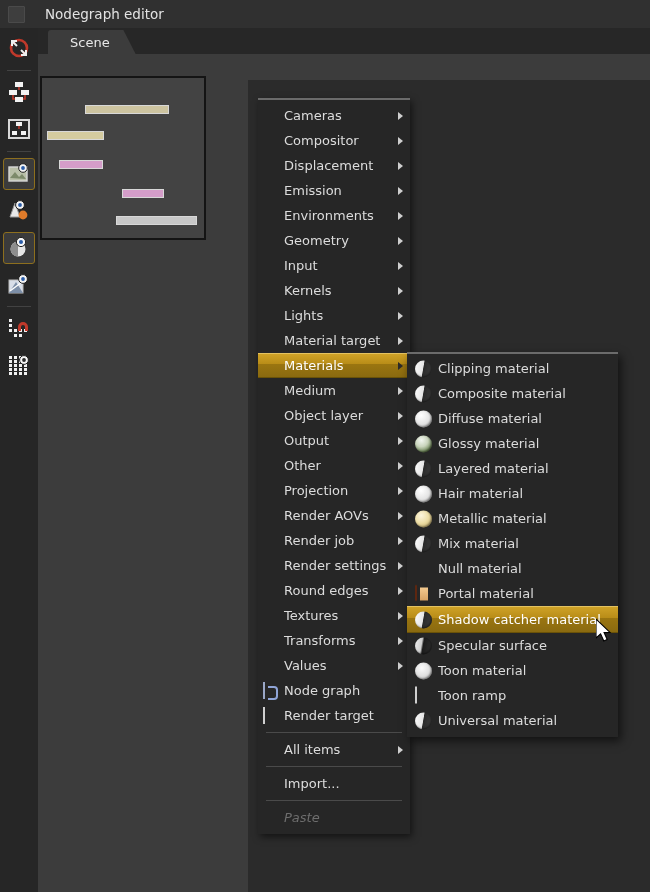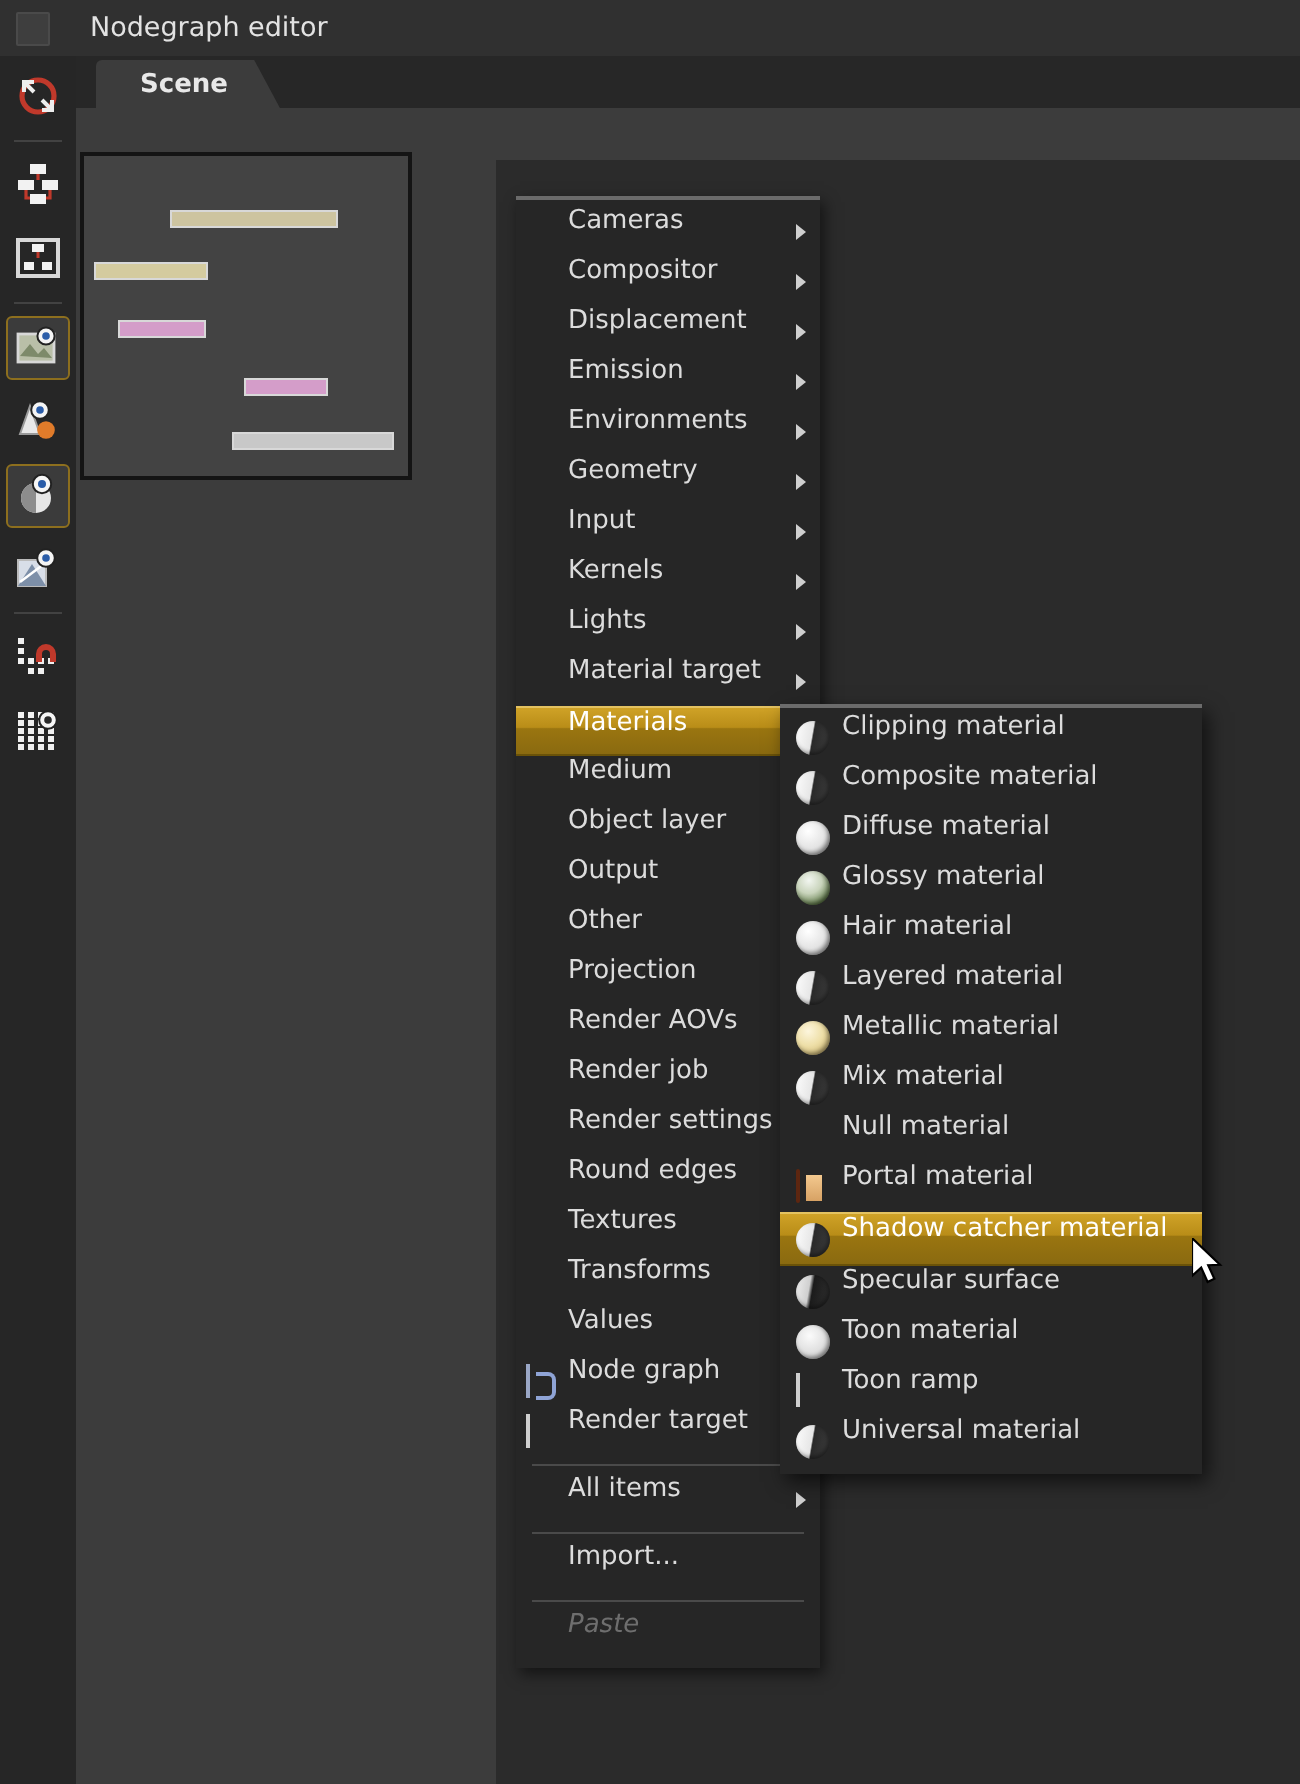--- a/index.html
+++ b/index.html
@@ -49,21 +49,20 @@
     background:#272727;
   }
   #tab-scene{
     position:absolute;left:10px;top:2px;height:24px;
     padding:0 26px 0 22px;
     background:#3c3c3c;
     color:#e8e8e8;font-size:13px;
     display:flex;align-items:center;
     border-top-left-radius:3px;
     clip-path:polygon(0 0,86% 0,100% 100%,0% 100%);
-    font-weight:bold;
   }
   #canvas-area{
     position:absolute;left:0;top:26px;width:612px;height:838px;
     background:#3c3c3c;
   }
   #graph-panel{
     position:absolute;left:2px;top:22px;width:162px;height:160px;
     background:#434343;
     border:2px solid #141414;
   }
@@ -79,21 +78,21 @@
   #ctxmenu{
     position:absolute;left:258px;top:98px;width:152px;
     background:#262626;
     border-top:2px solid #6b6b6b;
     box-shadow:2px 3px 7px rgba(0,0,0,.55);
     padding:3px 0 4px 0;
     z-index:30;
   }
   .mi{
     position:relative;height:25px;
-    display:flex;align-items:flex-start;
+    display:flex;align-items:center;
     padding-left:26px;padding-right:6px;
     color:#dcdcdc;font-size:13px;
     white-space:nowrap;
   }
   .mi .ico{
     position:absolute;left:5px;top:50%;transform:translateY(-50%);
     width:16px;height:16px;
   }
   .mi .arw{
     position:absolute;right:7px;top:50%;transform:translateY(-50%);
@@ -107,21 +106,21 @@
     color:#fff;
     border-top:1px solid #e3c261;
     border-bottom:1px solid #6a5208;
     height:23px;
   }
   .mi.hl .arw{border-left-color:#2b2b2b;}
   .mi.dis{color:#6e6e6e;font-style:italic;}
   .msep{height:1px;background:#4a4a4a;margin:4px 8px;}
   
   #submenu{
-    position:absolute;left:390px;top:352px;width:211px;
+    position:absolute;left:407px;top:352px;width:211px;
     background:#262626;
     border-top:2px solid #6b6b6b;
     box-shadow:3px 4px 9px rgba(0,0,0,.6);
     padding:2px 0 4px 0;
     z-index:40;
   }
   #submenu .mi{padding-left:31px;height:25px;}
   #submenu .mi .ico{left:8px;width:17px;height:17px;}
   
   .sph{
@@ -437,29 +436,29 @@
       <span>Diffuse material</span>
     </div>
     <div class="mi">
       <span class="ico">
         <span class="sph sph-glossy"></span>
       </span>
       <span>Glossy material</span>
     </div>
     <div class="mi">
       <span class="ico">
+        <span class="sph sph-half"></span>
+      </span>
+      <span>Layered material</span>
+    </div>
+    <div class="mi">
+      <span class="ico">
         <span class="sph sph-white"></span>
       </span>
       <span>Hair material</span>
-    </div>
-    <div class="mi">
-      <span class="ico">
-        <span class="sph sph-half"></span>
-      </span>
-      <span>Layered material</span>
     </div>
     <div class="mi">
       <span class="ico">
         <span class="sph sph-gold"></span>
       </span>
       <span>Metallic material</span>
     </div>
     <div class="mi">
       <span class="ico">
         <span class="sph sph-half"></span>

